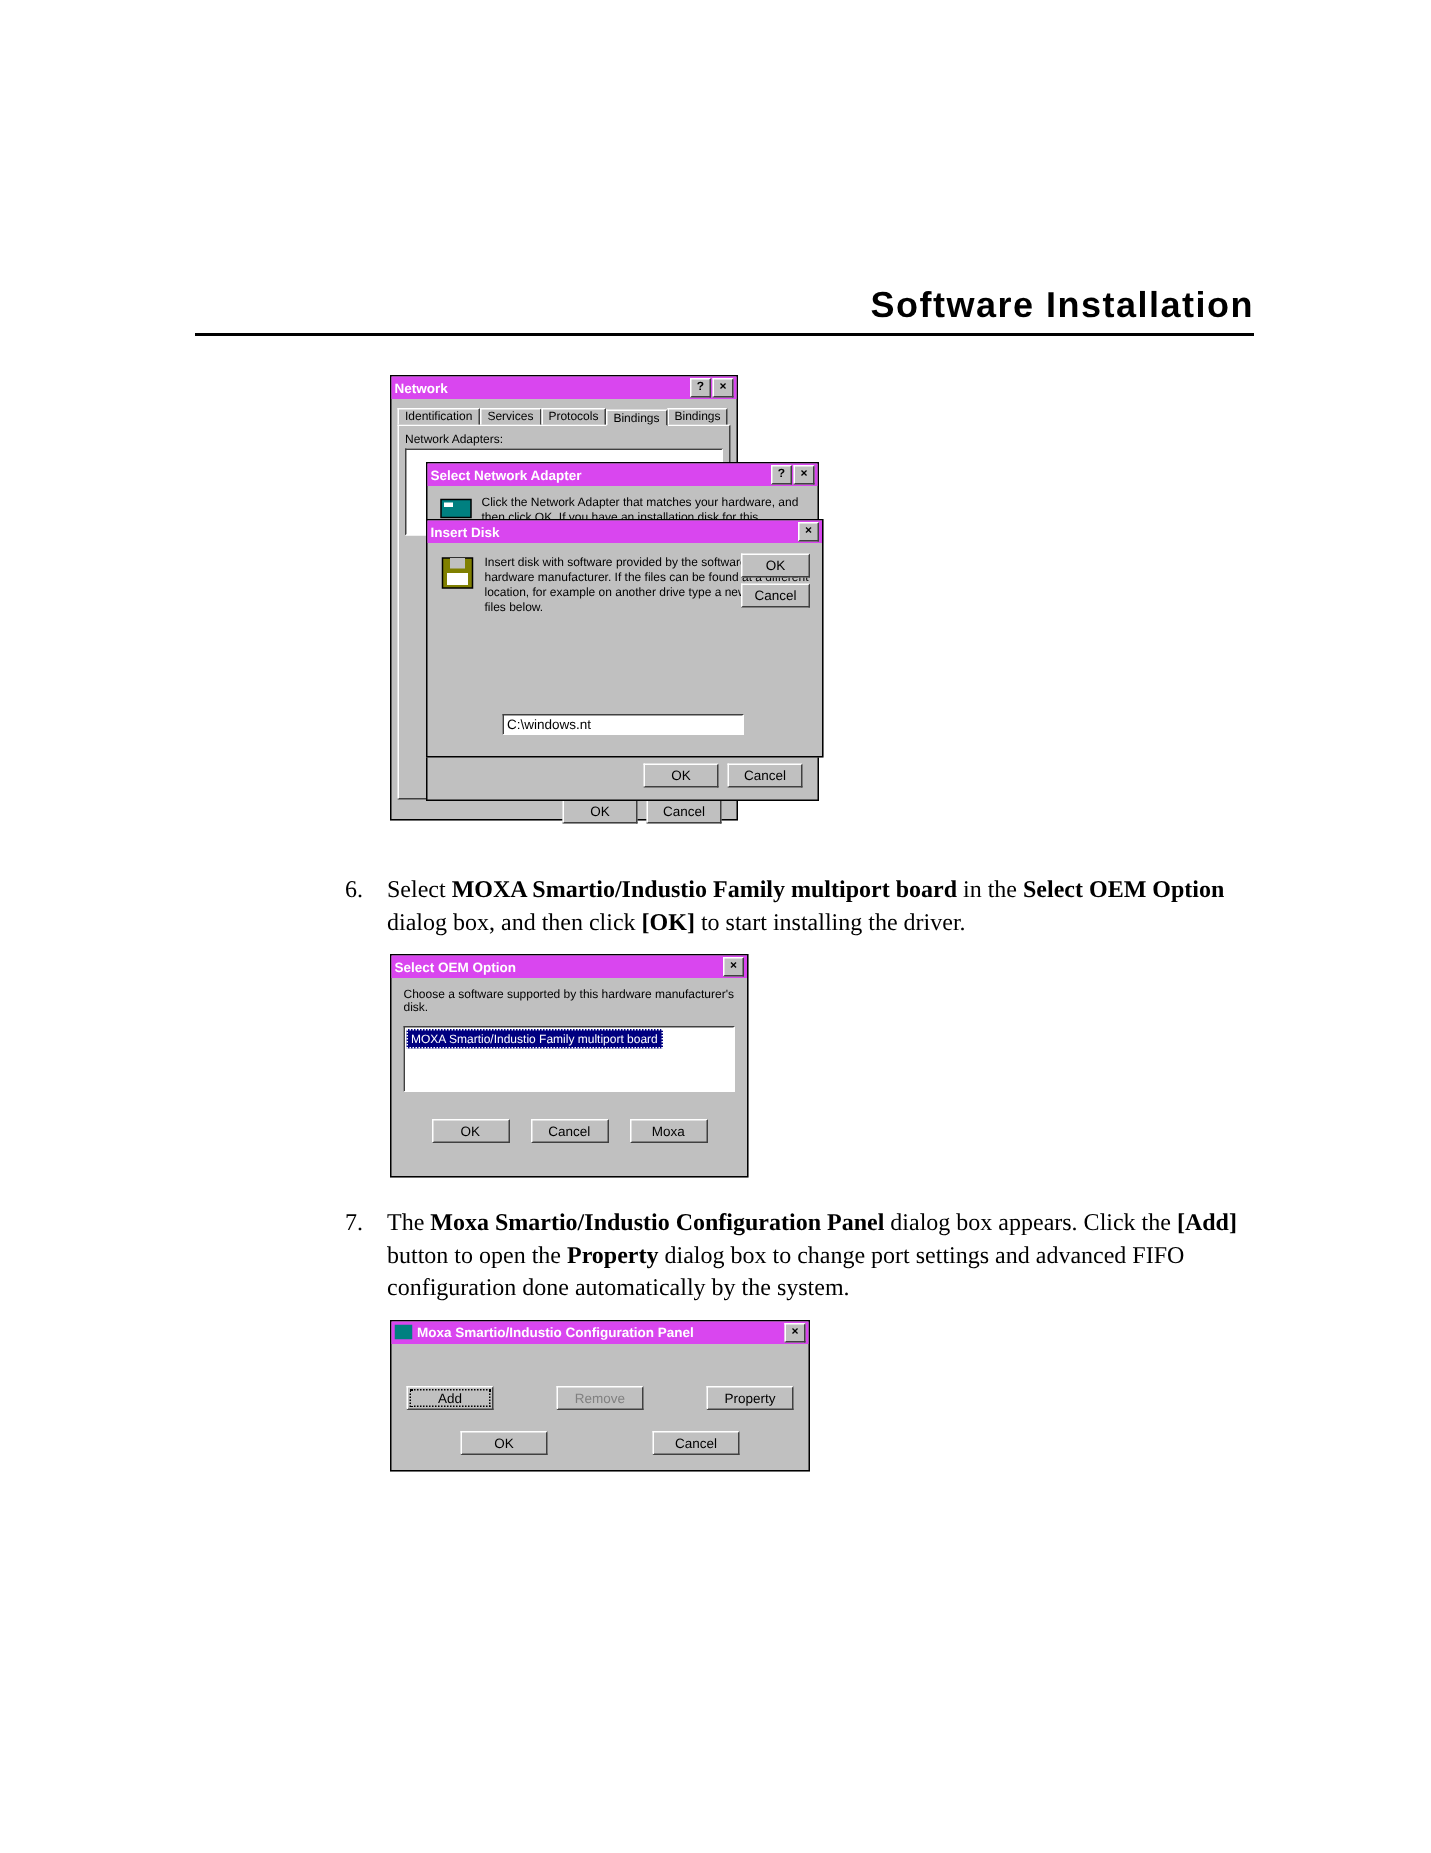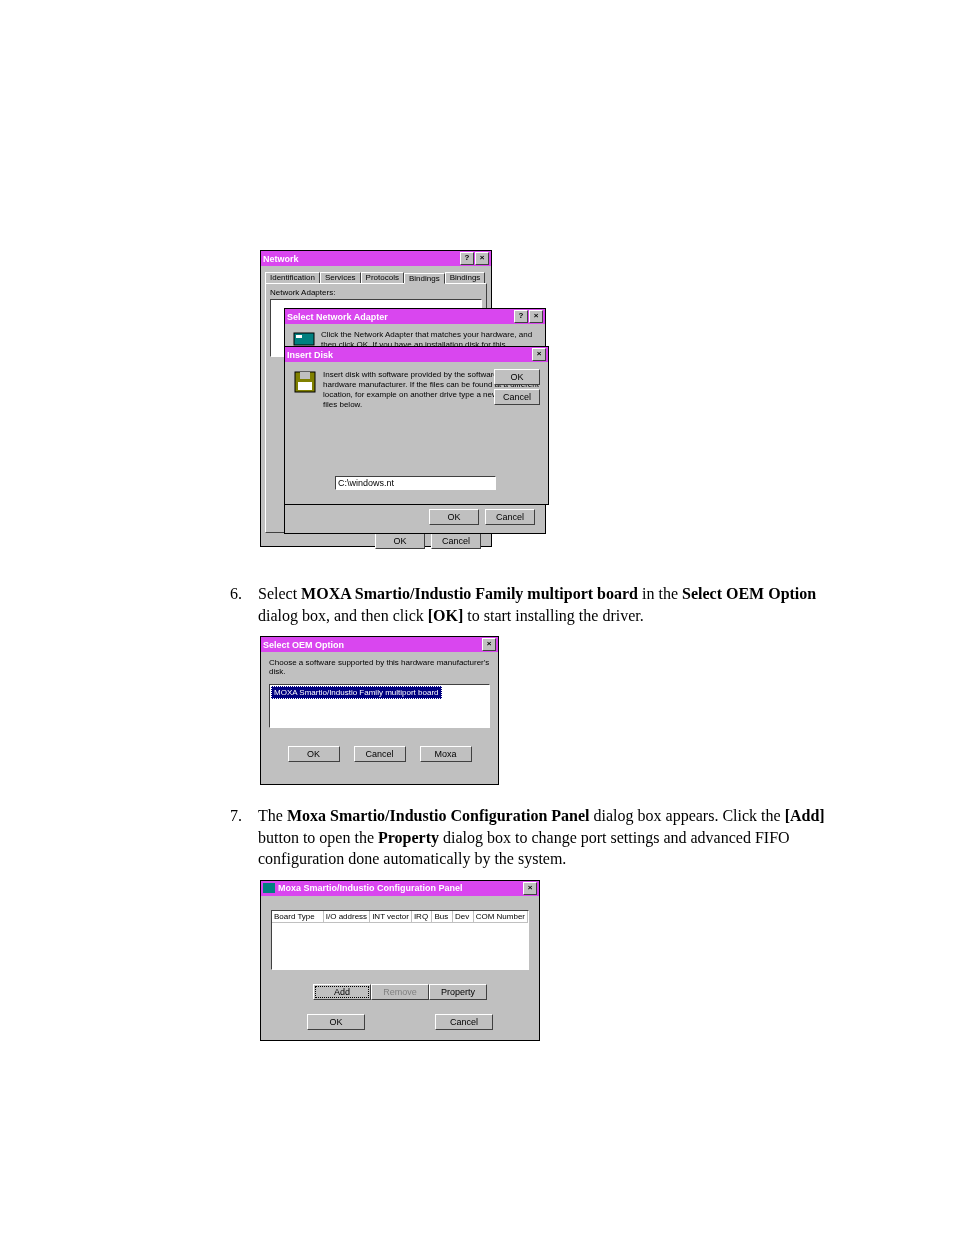--- a/index.html
+++ b/index.html
@@ -40,36 +40,39 @@
   .oem .sel{background:#000080;color:#fff;font-size:8px;padding:1px 2px;border:1px dotted #fff;display:inline-block;margin:1px}
   .oem .btns{display:flex;gap:14px;justify-content:center;margin-top:18px}
   .oem .btns .btn{width:50px}
   
   .cfg{width:278px;margin-left:30px;margin-top:8px}
   .cfg .body{padding:14px 10px 10px 10px}
   .cfg .cols{background:#fff;border-top:1px solid #404040;border-left:1px solid #404040;border-right:1px solid #fff;border-bottom:1px solid #fff;height:58px;font-size:8px}
   .cfg .colrow{display:flex;border-bottom:1px solid #c0c0c0}
   .cfg .colrow span{padding:1px 2px;border-right:1px solid #c0c0c0;white-space:nowrap}
   .cfg .c1{width:60px}.cfg .c2{width:44px}.cfg .c3{width:42px}.cfg .c4{width:20px}.cfg .c5{width:20px}.cfg .c6{width:20px}.cfg .c7{flex:1}
-  .cfg .row1,.cfg .row2{display:flex;justify-content:center;margin-top:14px}
+  .cfg .row1,.cfg .row2{display:flex;justify-content:space-between;margin-top:14px}
   .cfg .row1 .btn,.cfg .row2 .btn{width:56px}
   .cfg .row2{justify-content:center;gap:70px}
   
   .para{font-family:"Times New Roman",serif;font-size:16px;line-height:1.35;margin:20px 0 10px 0;display:flex}
   .para .num{width:28px;flex:none}
   .para .txt{flex:1}
   .b{font-weight:bold}
   
   .flp{display:inline-block}
   svg{display:block}
 </style>
 </head>
 <body>
 
 <div class="page">
+  <div class="hdr">
+    <div class="hdr-title">Software Installation</div>
+  </div>
 
   <div class="content">
 
     <div class="cluster1">
 
       <div class="win net">
         <div class="tb">
           <span>Network</span>
           <span class="ctrls">
             <span class="ctrl">?</span>
@@ -187,31 +190,20 @@
                 <rect width="12" height="10" fill="#008080"></rect>
               </svg>
             </span>
           <span>Moxa Smartio/Industio Configuration Panel</span>
         </span>
         <span class="ctrls">
             <span class="ctrl">×</span>
           </span>
       </div>
       <div class="body">
-        <div class="cols">
-          <div class="colrow">
-            <span class="c1">Board Type</span>
-            <span class="c2">I/O address</span>
-            <span class="c3">INT vector</span>
-            <span class="c4">IRQ</span>
-            <span class="c5">Bus</span>
-            <span class="c6">Dev</span>
-            <span class="c7">COM Number</span>
-          </div>
-        </div>
         <div class="row1">
           <div class="btn" style="outline:1px dotted #000;outline-offset:-3px">Add</div>
           <div class="btn dis">Remove</div>
           <div class="btn">Property</div>
         </div>
         <div class="row2">
           <div class="btn">OK</div>
           <div class="btn">Cancel</div>
         </div>
       </div>

